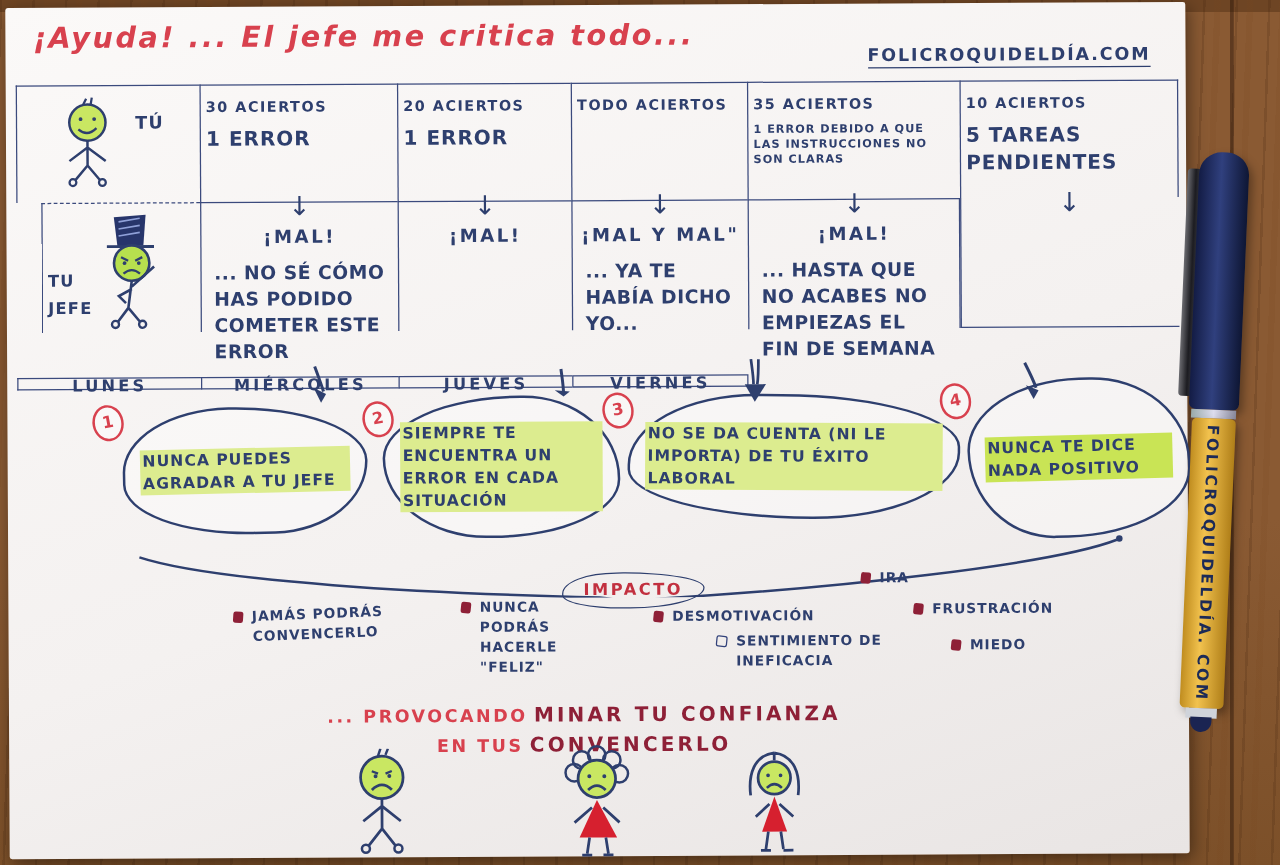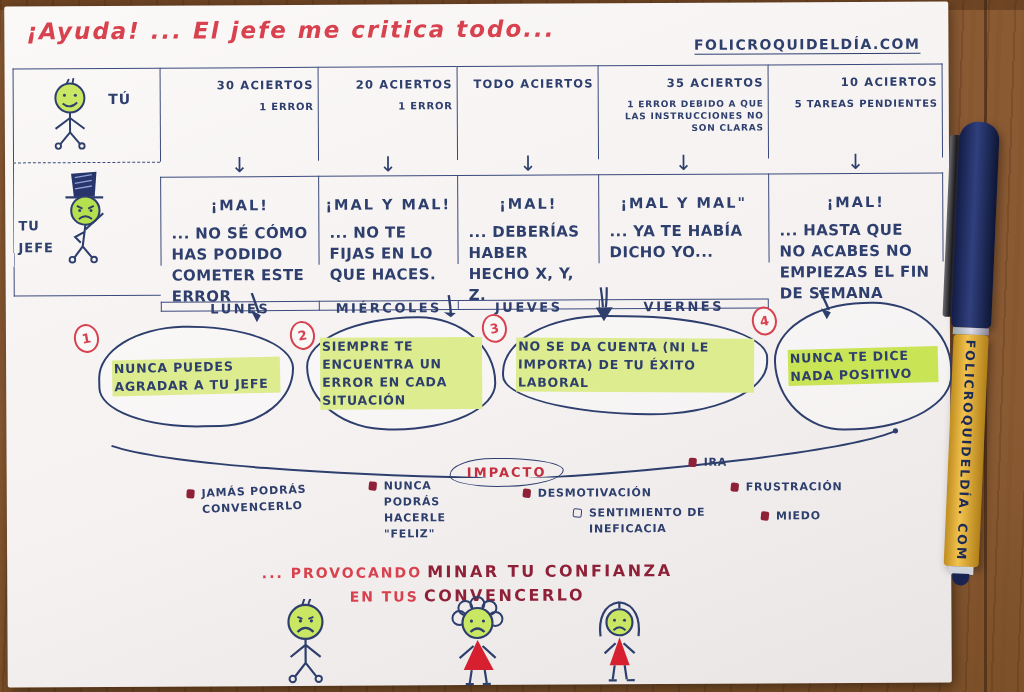--- a/index.html
+++ b/index.html
@@ -27,32 +27,32 @@
   
   .tbl{position:absolute;left:8px;top:62px;display:grid;
        grid-template-columns:147px 158px 139px 141px 170px 175px;
        grid-template-rows:94px 104px 30px;}
   .cell{border-left:1.6px solid #3b4a7d;border-top:1.6px solid #3b4a7d;position:relative;
         padding:6px 4px 2px 4px;box-sizing:border-box;}
   .cell.last{border-right:1.6px solid #3b4a7d;}
   .cell.dashtop{border-top:1.8px dashed #3b4a7d;}
   .cell.dayc{border-bottom:1.6px solid #3b4a7d;display:flex;align-items:center;justify-content:center;margin-top:36px;}
   .cell.blankc{border:none;border-left:1.6px solid #3b4a7d;border-bottom:1.6px solid #3b4a7d;}
-  .youcell{text-align:right;}
+  .youcell{text-align:left;}
   .score1{font-size:11.5px;font-weight:bold;color:#2e3f6e;letter-spacing:1.2px;margin-top:4px;}
-  .score2{font-size:10px;font-weight:bold;color:#2e3f6e;letter-spacing:.8px;margin-top:8px;line-height:1.35;}
+  .score2{font-size:16px;font-weight:bold;color:#2e3f6e;letter-spacing:.8px;margin-top:8px;line-height:1.35;}
   .darr{position:absolute;bottom:-15px;left:50%;transform:translateX(-50%);font-size:21px;color:#2e3f6e;z-index:3;line-height:1;}
-  .bosscell{text-align:center;margin-top:15px;}
+  .bosscell{text-align:center;}
   .reaction{font-size:14.5px;font-weight:bold;color:#2e3f6e;letter-spacing:2px;margin-top:14px;}
   .comment{font-size:15px;font-weight:bold;color:#2e3f6e;letter-spacing:.4px;margin-top:10px;line-height:1.4;text-align:left;padding:0 6px;}
   .dayname{font-size:13px;font-weight:bold;color:#2e3f6e;letter-spacing:2.5px;}
   
   .actor{display:flex;align-items:flex-start;justify-content:center;gap:8px;}
   .actor-label{font-size:14px;font-weight:bold;color:#2e3f6e;letter-spacing:1px;margin-top:16px;text-align:right;}
-  .bossbox{display:flex;}
+  .bossbox{display:flex;margin-left:20px;}
   .bosslabel{font-size:13px;font-weight:bold;color:#2e3f6e;margin-top:46px;line-height:1.7;letter-spacing:1px;}
   
   .cloud{position:absolute;border:2px solid #2e3f6e;display:flex;align-items:center;justify-content:center;
          padding:10px 12px;box-sizing:border-box;background:rgba(255,255,255,.35);
          font-size:12.5px;font-weight:bold;color:#2e3f6e;letter-spacing:.8px;line-height:1.45;text-align:left;}
   .c1{border-radius:48% 62% 42% 58% / 55% 48% 62% 45%;transform:rotate(-1deg);}
   .c2{border-radius:60% 42% 55% 45% / 45% 60% 42% 58%;justify-content:center;}
   .c3{border-radius:42% 58% 48% 60% / 62% 45% 58% 42%;transform:rotate(.6deg);}
   .c4{border-radius:55% 48% 60% 42% / 48% 58% 45% 60%;transform:rotate(-1.2deg);}
   .hl{background:linear-gradient(0deg,#dcec8f,#dcec8f);box-decoration-break:clone;-webkit-box-decoration-break:clone;padding:0 2px;}
@@ -158,26 +158,21 @@
         <path d="M34 56 L31 79 M34 61 L53 44 M34 63 L23 69 L29 75 M31 79 L22 91 M31 79 L41 91" stroke="#2e3f6e" stroke-width="2.2" fill="none"></path>
         <circle cx="20" cy="93" r="3" fill="none" stroke="#2e3f6e" stroke-width="2"></circle>
         <circle cx="43" cy="93" r="3" fill="none" stroke="#2e3f6e" stroke-width="2"></circle>
       </svg>
     </div>
     <div class="cell bosscell">
       <div class="reaction">¡MAL!</div>
       <div class="comment">... NO SÉ CÓMO HAS PODIDO COMETER ESTE ERROR</div>
     </div>
     <div class="cell bosscell">
-      <div class="reaction">¡MAL Y MAL!</div>
-      <div class="comment">... NO TE FIJAS EN LO QUE HACES.</div>
-    </div>
-    <div class="cell bosscell">
       <div class="reaction">¡MAL!</div>
-      <div class="comment">... DEBERÍAS HABER HECHO X, Y, Z.</div>
     </div>
     <div class="cell bosscell">
       <div class="reaction">¡MAL Y MAL"</div>
       <div class="comment">... YA TE HABÍA DICHO YO...</div>
     </div>
     <div class="cell bosscell last">
       <div class="reaction">¡MAL!</div>
       <div class="comment">... HASTA QUE NO ACABES NO EMPIEZAS EL FIN DE SEMANA</div>
     </div>
 

